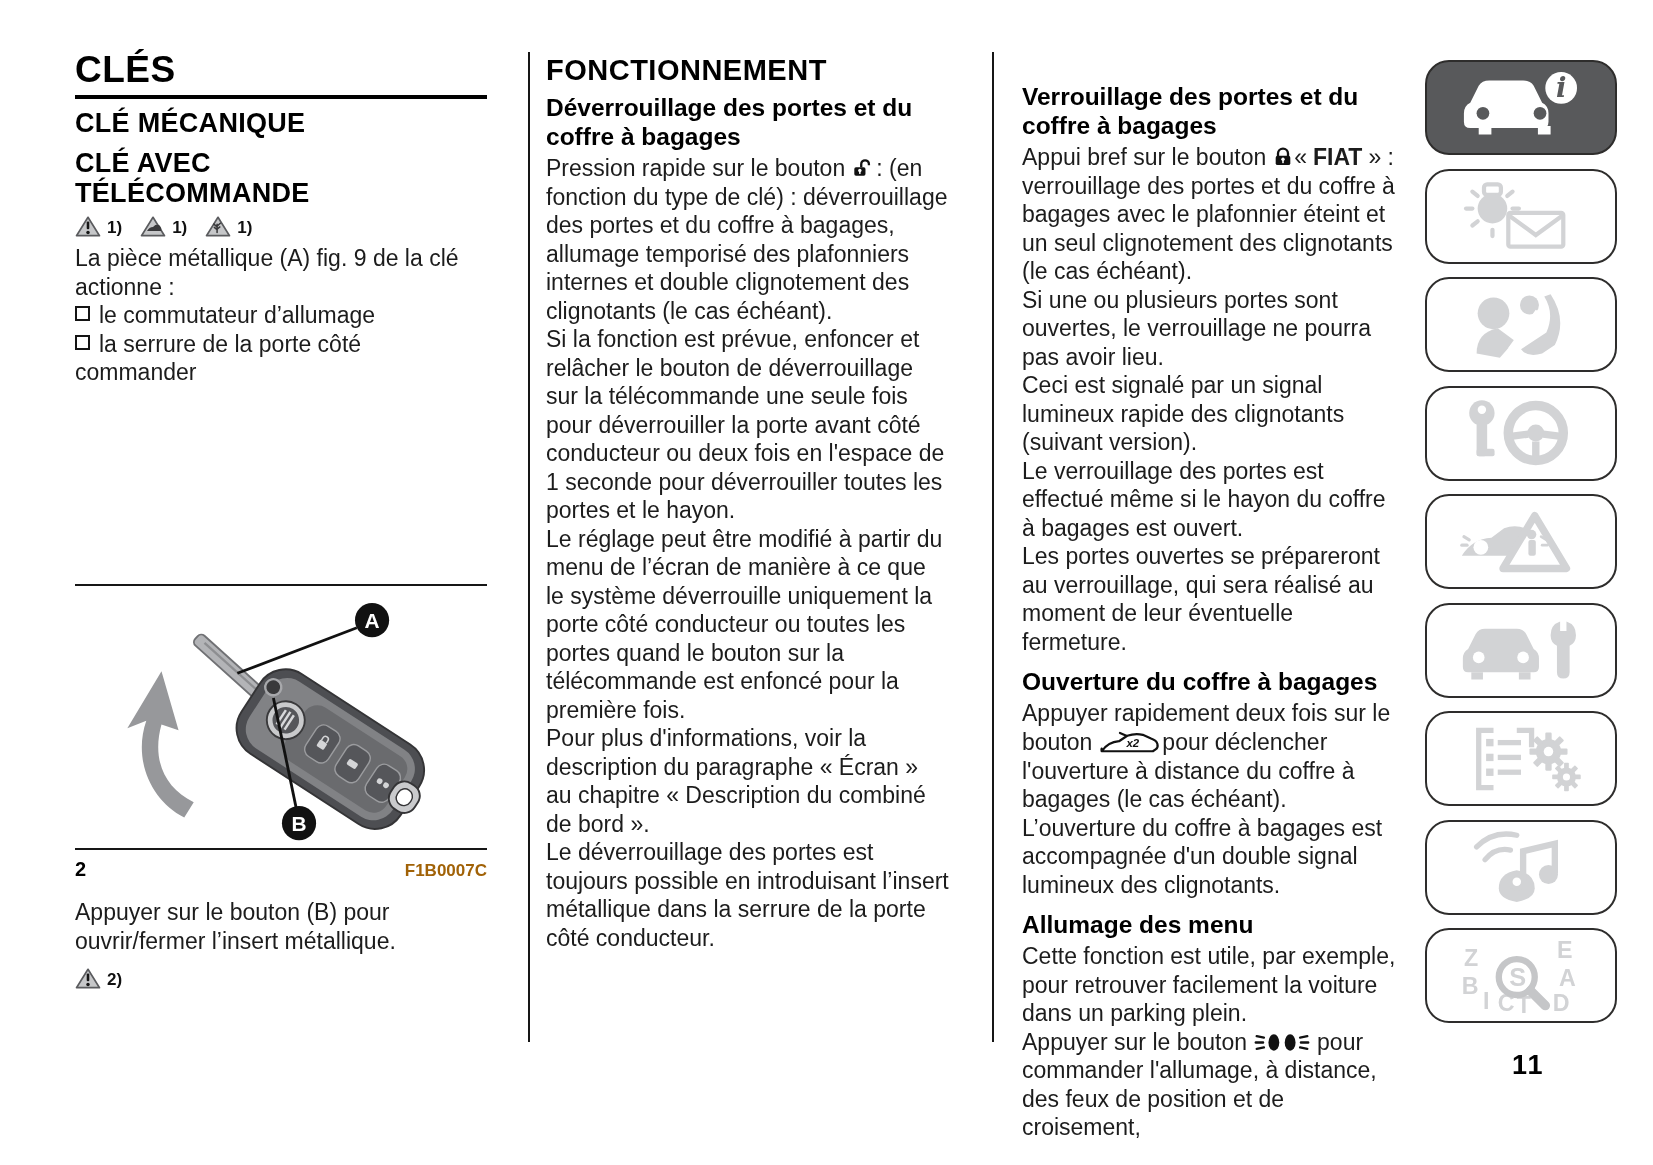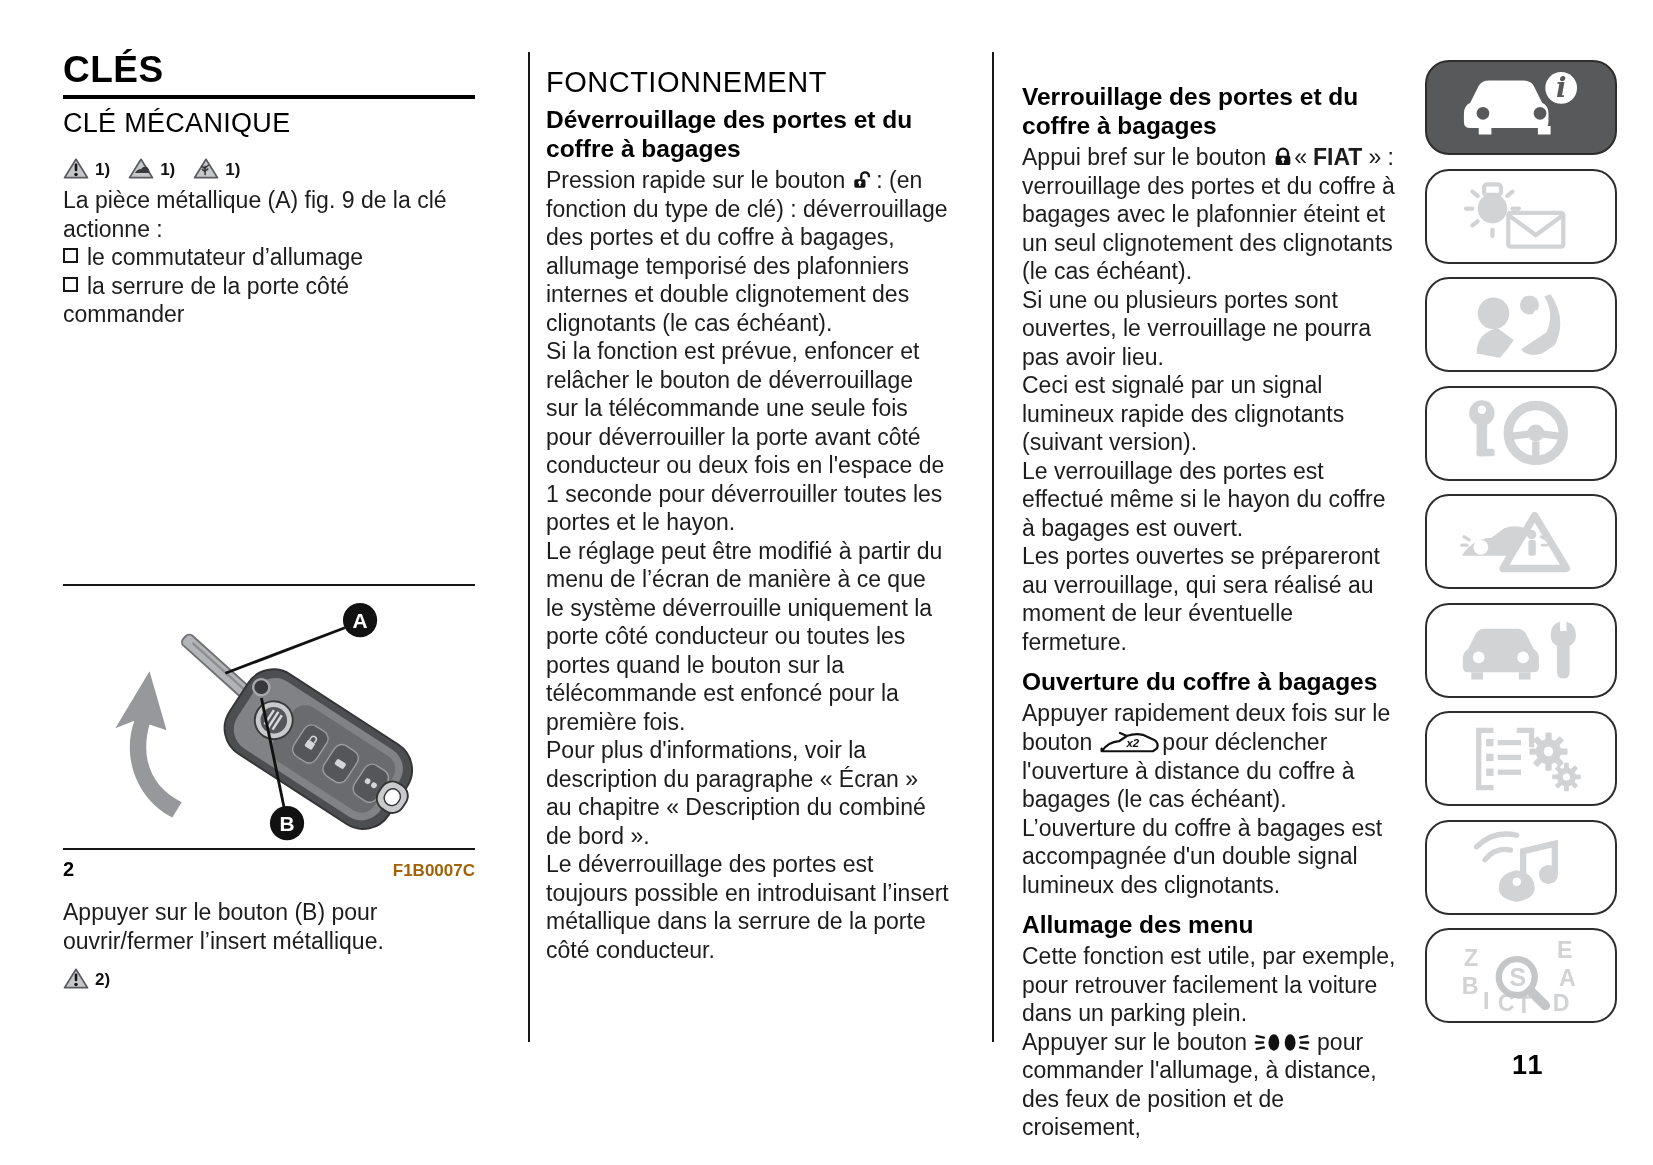--- a/index.html
+++ b/index.html
@@ -1,29 +1,29 @@
 <!DOCTYPE html>
 <html style="--active-tab-bg: #58595b; --tab-border: #2e2d2c; --icon-gray: #d2d3d5; --body-text: #1c1c1c; --badge-black: #111111;"><head>
 <meta charset="utf-8">
 <style>
   html,body{margin:0;padding:0;background:#fff;}
   .page{position:relative;width:1653px;height:1165px;background:#fff;overflow:hidden;
         font-family:"Liberation Sans","DejaVu Sans",sans-serif;color:var(--body-text,#1c1c1c);}
   .col{position:absolute;top:50px;}
-  #col1{left:63px;width:412px;height:1060px;}
+  #col1{left:75px;width:412px;height:1060px;}
   #col2{left:546px;width:404px;}
   #col3{left:1022px;width:378px;margin-top:29px;}
   .vdiv{position:absolute;top:52px;height:990px;width:2px;background:#161616;}
   #vdiv1{left:528px;}
   #vdiv2{left:992px;}
 
   .chapter-title{font-size:37px;font-weight:bold;letter-spacing:0.5px;color:#000;margin:0;line-height:40px;}
   .rule-thick{height:4px;background:#000;margin:5px 0 9px;}
-  .sec-title{font-size:27px;font-weight:normal;color:#000;margin:0 0 15px;line-height:31px;letter-spacing:0.3px;}
-  .mid-title{font-size:29px;font-weight:normal;color:#000;margin:16px 0 6px;line-height:33px;letter-spacing:0.5px;}
+  .sec-title{font-size:27px;font-weight:bold;color:#000;margin:0 0 8px;line-height:31px;letter-spacing:0.3px;}
+  .mid-title{font-size:29px;font-weight:bold;color:#000;margin:4px 0 6px;line-height:33px;letter-spacing:0.5px;}
   .subhead{font-size:24.5px;line-height:29px;font-weight:bold;color:#000;margin:11px 0 3px;}
   .subhead.first{margin-top:3px;}
   .p{font-size:23px;line-height:28.5px;margin:0;}
   .sec2-title{font-size:27px;font-weight:bold;color:#000;margin:9px 0 4px;line-height:30px;letter-spacing:0.3px;}
 
   .warn-row{display:flex;align-items:flex-end;gap:6px;margin:4px 0 6px;height:26px;}
   .warn-label{font-size:17px;font-weight:bold;color:#111;margin-right:12px;line-height:20px;}
   .bullet-line{display:block;}
   .sq{display:inline-block;width:11px;height:11px;border:2.5px solid #141414;margin-right:9px;position:relative;top:-2px;}
 
@@ -48,20 +48,24 @@
 </style>
 </head>
 <body>
 
 <div class="page">
 
   <div class="col" id="col1">
     <h1 class="chapter-title">CLÉS</h1>
     <div class="rule-thick"></div>
     <h2 class="sec-title">CLÉ MÉCANIQUE</h2>
+    <h2 class="sec2-title">
+      <span>CLÉ AVEC</span><br>
+      <span>TÉLÉCOMMANDE</span>
+    </h2>
     <div class="warn-row">
       <svg width="26" height="23" viewBox="0 0 28 25">
         <path d="M14,2.5 L26.5,22.5 H1.5 Z" fill="#c6c7c9" stroke="#5a5b5e" stroke-width="1.8" stroke-linejoin="round"></path>
         <rect x="12.6" y="7" width="2.8" height="8.5" rx="1.2" fill="#161616"></rect>
           <circle cx="14" cy="19" r="1.9" fill="#161616"></circle>
       </svg>
       <span class="warn-label">1)</span>
       <svg width="26" height="23" viewBox="0 0 28 25">
         <path d="M14,2.5 L26.5,22.5 H1.5 Z" fill="#c6c7c9" stroke="#5a5b5e" stroke-width="1.8" stroke-linejoin="round"></path>
         <path d="M7.5,17.5 q2.5,-4.5 6.5,-4.5 l2.5,-2 q3,-1.2 5,0.8 l1.5,2.7 v3 h-15.5 z" fill="#3a3a3c"></path>

